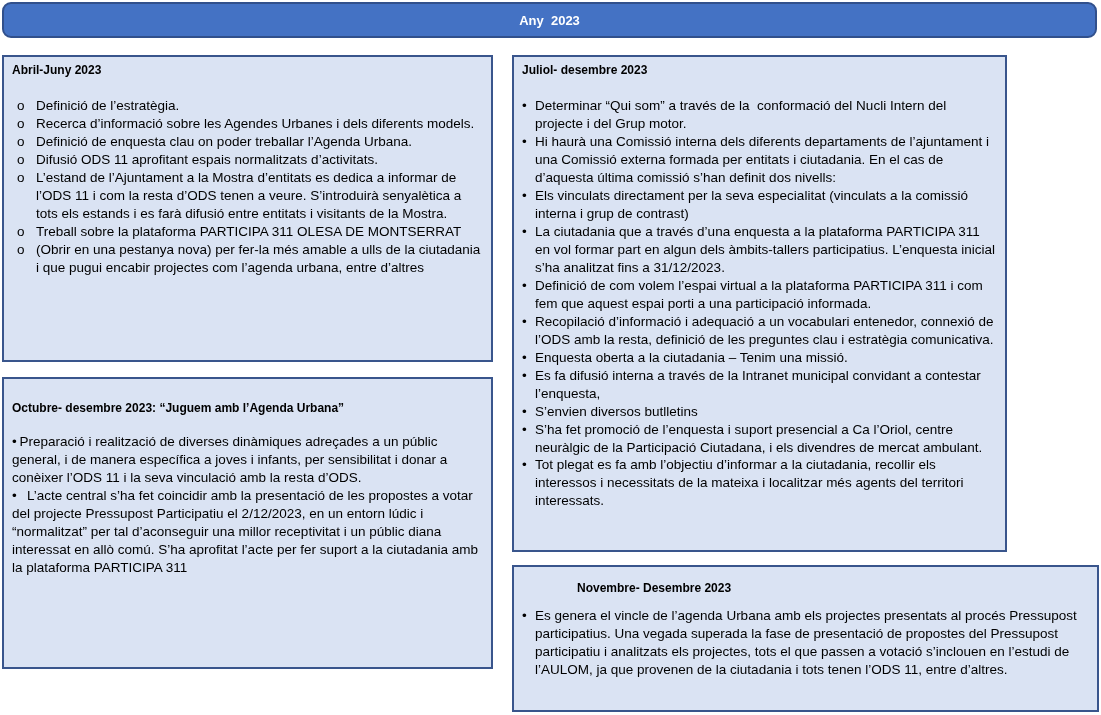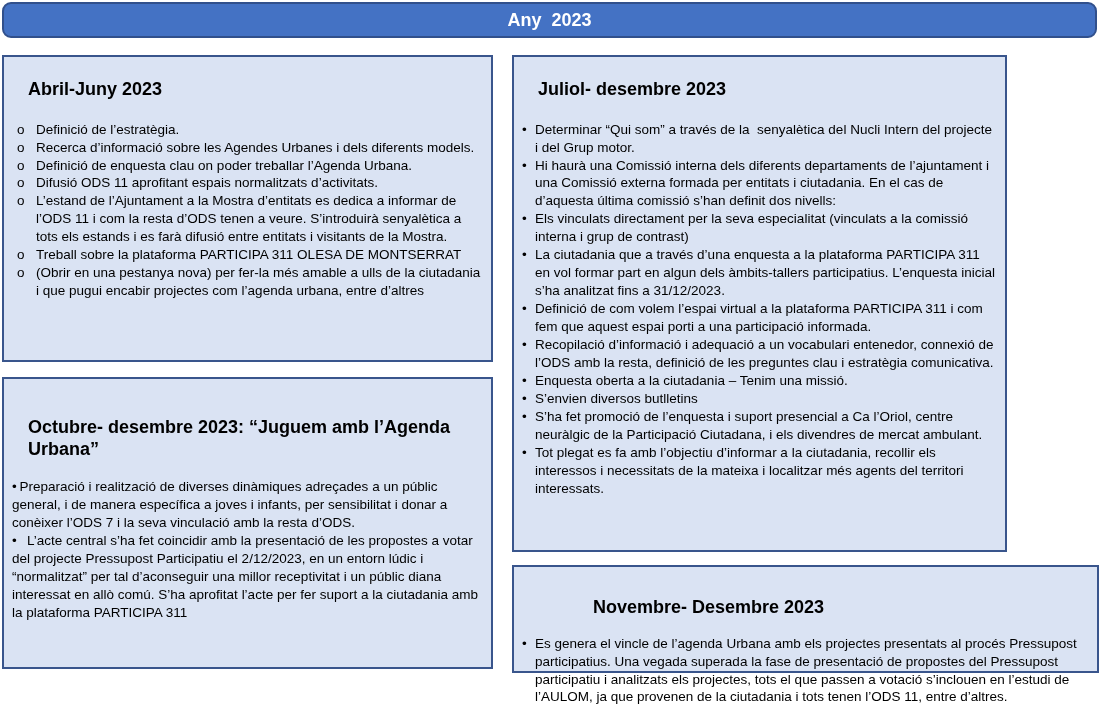--- a/index.html
+++ b/index.html
@@ -7,31 +7,31 @@
     width:1101px;height:715px;background:#ffffff;position:relative;
     font-family:"Liberation Sans", sans-serif;color:#000;
     overflow:hidden;
   }
   .year-header{
     position:absolute;left:2px;top:2px;width:1091px;height:32px;
     background:#4472C4;border:2px solid #31508C;border-radius:9px;
     display:flex;align-items:center;justify-content:center;
   }
   .year-header .year-title{
-    color:#ffffff;font-weight:bold;font-size:18px;white-space:pre;
+    color:#ffffff;font-weight:bold;font-size:13px;white-space:pre;
   }
   .box{
     position:absolute;background:#DAE3F3;border:2px solid #39558C;
     box-sizing:border-box;padding:6px 10px 6px 8px;
   }
   #box-abril-juny    {left:2px;  top:55px;  width:491px; height:307px;}
   #box-oct-des       {left:2px;  top:377px; width:491px; height:292px; padding-top:22px;}
   #box-juliol-des    {left:512px;top:55px;  width:495px; height:497px;}
-  #box-nov-des       {left:512px;top:565px; width:587px; height:108px; padding-top:14px;}
-  .box h3{margin:16px;font-size:18px;font-weight:bold;line-height:1.2;}
+  #box-nov-des       {left:512px;top:565px; width:587px; height:147px; padding-top:14px;}
+  .box h3{margin:0;font-size:12px;font-weight:bold;line-height:1.2;}
   #box-nov-des h3{padding-left:55px;}
   ul.items{
     list-style:none;margin:0;padding:0;
     font-size:13.5px;line-height:1.33;
   }
   ul.items li{white-space:pre-wrap;tab-size:4;}
   
   ul.circle{margin-top:20px;}
   ul.circle li{position:relative;padding-left:24px;}
   ul.circle li::before{content:"o";position:absolute;left:5px;top:0;}
@@ -62,35 +62,36 @@
         <li>Difusió ODS 11 aprofitant espais normalitzats d’activitats.</li>
         <li>L’estand de l’Ajuntament a la Mostra d’entitats es dedica a informar de l’ODS 11 i com la resta d’ODS tenen a veure. S’introduirà senyalètica a tots els estands i es farà difusió entre entitats i visitants de la Mostra.</li>
         <li>Treball sobre la plataforma PARTICIPA 311 OLESA DE MONTSERRAT</li>
         <li>(Obrir en una pestanya nova) per fer-la més amable a ulls de la ciutadania i que pugui encabir projectes com l’agenda urbana, entre d’altres</li>
       </ul>
   </section>
 
   <section class="box" id="box-oct-des">
     <h3>Octubre- desembre 2023: “Juguem amb l’Agenda Urbana”</h3>
     <ul class="items flush">
-        <li>Preparació i realització de diverses dinàmiques adreçades a un públic general, i de manera específica a joves i infants, per sensibilitat i donar a conèixer l’ODS 7 i la seva vinculació amb la resta d’ODS.</li>
+        <li>Preparació i realització de diverses dinàmiques adreçades a un públic general, i de manera específica a joves i infants, per sensibilitat i donar a conèixer l’ODS 11 i la seva vinculació amb la resta d’ODS.</li>
         <li>	L’acte central s’ha fet coincidir amb la presentació de les propostes a votar del projecte Pressupost Participatiu el 2/12/2023, en un entorn lúdic i “normalitzat” per tal d’aconseguir una millor receptivitat i un públic diana interessat en allò comú. S’ha aprofitat l’acte per fer suport a la ciutadania amb la plataforma PARTICIPA 311</li>
       </ul>
   </section>
 
   <section class="box" id="box-juliol-des">
     <h3>Juliol- desembre 2023</h3>
     <ul class="items hang">
-        <li>Determinar “Qui som” a través de la  senyalètica del Nucli Intern del projecte i del Grup motor.</li>
+        <li>Determinar “Qui som” a través de la  conformació del Nucli Intern del projecte i del Grup motor.</li>
         <li>Hi haurà una Comissió interna dels diferents departaments de l’ajuntament i una Comissió externa formada per entitats i ciutadania. En el cas de d’aquesta última comissió s’han definit dos nivells:</li>
         <li>Els vinculats directament per la seva especialitat (vinculats a la comissió interna i grup de contrast)</li>
         <li>La ciutadania que a través d’una enquesta a la plataforma PARTICIPA 311 en vol formar part en algun dels àmbits-tallers participatius. L’enquesta inicial s’ha analitzat fins a 31/12/2023.</li>
         <li>Definició de com volem l’espai virtual a la plataforma PARTICIPA 311 i com fem que aquest espai porti a una participació informada.</li>
         <li>Recopilació d’informació i adequació a un vocabulari entenedor, connexió de l’ODS amb la resta, definició de les preguntes clau i estratègia comunicativa.</li>
         <li>Enquesta oberta a la ciutadania – Tenim una missió.</li>
+        <li>Es fa difusió interna a través de la Intranet municipal convidant a contestar l’enquesta,</li>
         <li>S’envien diversos butlletins</li>
         <li>S’ha fet promoció de l’enquesta i suport presencial a Ca l’Oriol, centre neuràlgic de la Participació Ciutadana, i els divendres de mercat ambulant.</li>
         <li>Tot plegat es fa amb l’objectiu d’informar a la ciutadania, recollir els interessos i necessitats de la mateixa i localitzar més agents del territori interessats.</li>
       </ul>
   </section>
 
   <section class="box" id="box-nov-des">
     <h3>Novembre- Desembre 2023</h3>
     <ul class="items hang">
         <li>Es genera el vincle de l’agenda Urbana amb els projectes presentats al procés Pressupost participatius. Una vegada superada la fase de presentació de propostes del Pressupost participatiu i analitzats els projectes, tots el que passen a votació s’inclouen en l’estudi de l’AULOM, ja que provenen de la ciutadania i tots tenen l’ODS 11, entre d’altres.</li>

